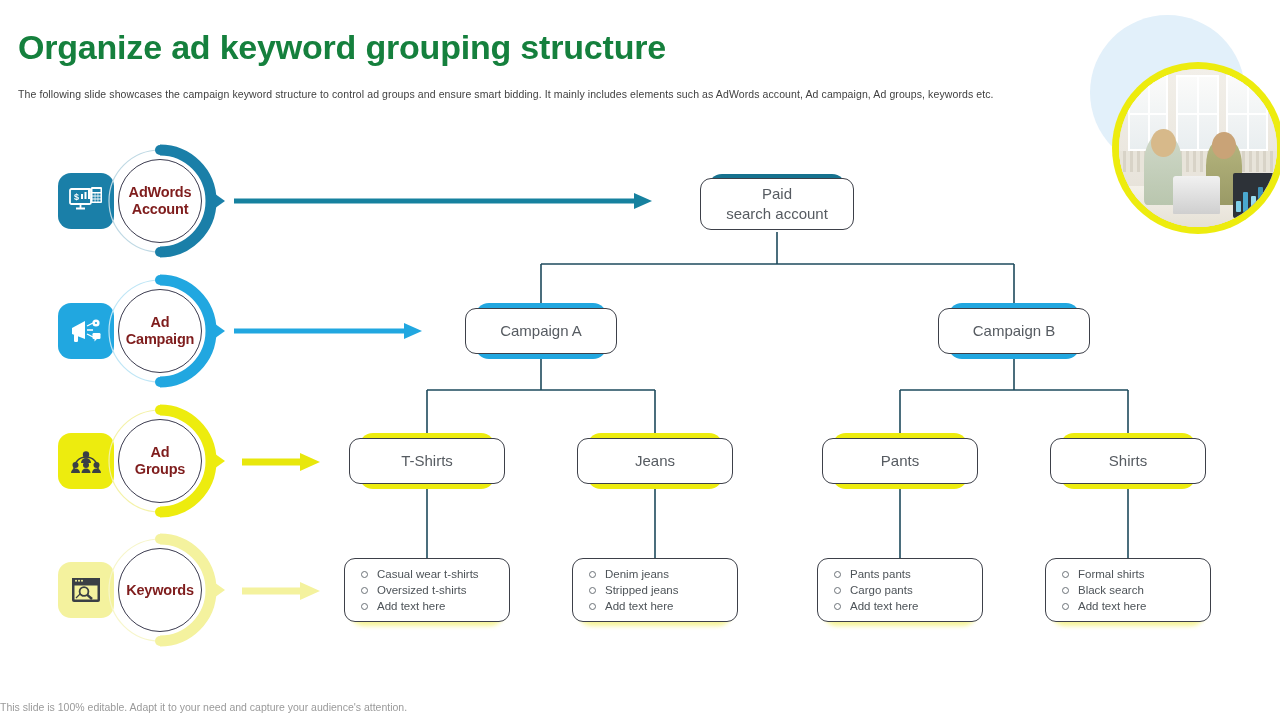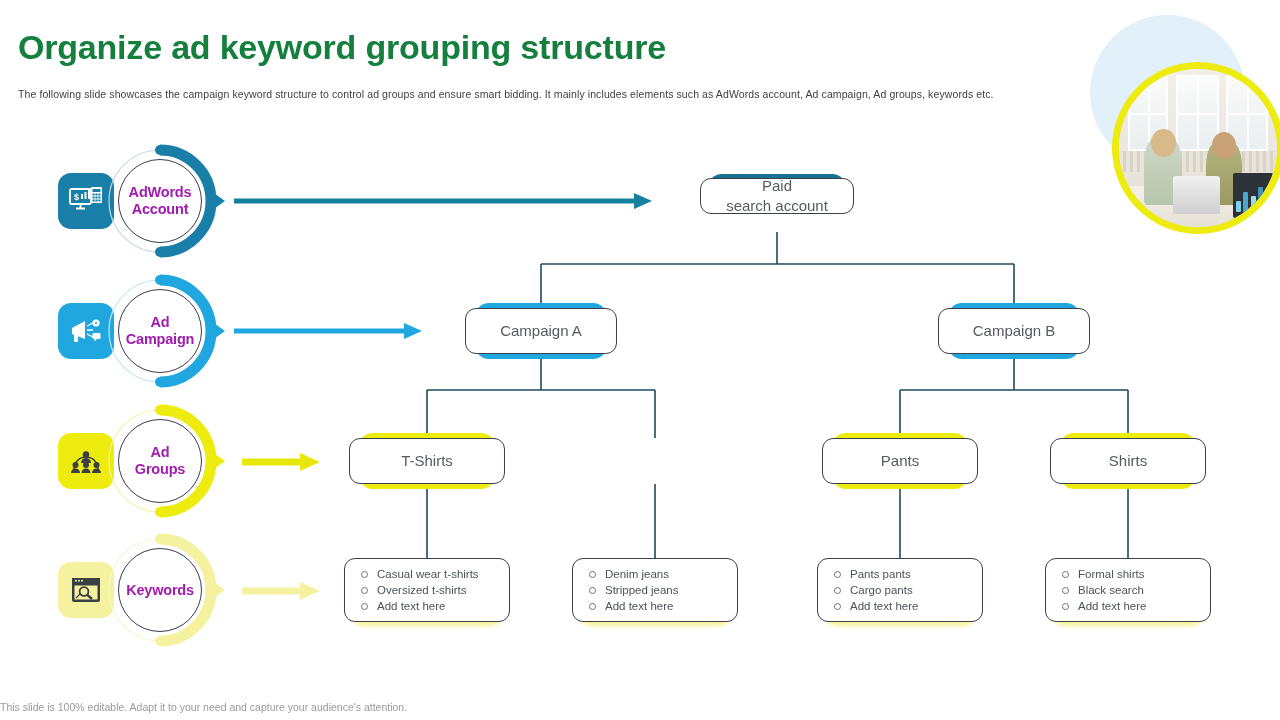--- a/index.html
+++ b/index.html
@@ -126,21 +126,21 @@
   }
   .ringwrap svg { position:absolute; left:0; top:0; }
   .ring-core {
     position: absolute; left: 18px; top: 18px;
     width: 84px; height: 84px; border-radius: 50%;
     background: #ffffff; border: 1px solid #3b3b4f;
     display: flex; align-items: center; justify-content: center;
     text-align: center;
   }
   .ring-label {
-    font-size: 14.5px; font-weight: 700; color: #a21caf;
+    font-size: 14.5px; font-weight: 700; color: #7f1d1d;
     line-height: 17px; letter-spacing: -0.2px;
   }
 
   .rail-arrow { position: absolute; top: 50px; }
   .rail-arrow svg { display:block; }
 
   
   .node {
     position: absolute;
     display: flex; align-items: center; justify-content: center;
@@ -154,21 +154,21 @@
     width: 100%; height: 100%;
     background: #ffffff; border: 1px solid #3d4049;
     border-radius: 11px;
     display: flex; align-items: center; justify-content: center;
   }
   .node .box span {
     font-size: 15px; color: #565b61; line-height: 20px;
   }
 
   
-  #node-paid   { left: 700px; top: 178px; width: 154px; height: 36px; }
+  #node-paid   { left: 700px; top: 178px; width: 154px; height: 52px; }
   #node-campA  { left: 465px; top: 308px; width: 152px; height: 46px; }
   #node-campB  { left: 938px; top: 308px; width: 152px; height: 46px; }
   #node-tshirts{ left: 349px; top: 438px; width: 156px; height: 46px; border-radius: 20px; }
   #node-jeans  { left: 577px; top: 438px; width: 156px; height: 46px; }
   #node-pants  { left: 822px; top: 438px; width: 156px; height: 46px; }
   #node-shirts { left: 1050px; top: 438px; width: 156px; height: 46px; }
 
   .kwbox {
     position: absolute; width: 166px; height: 64px;
   }
@@ -450,20 +450,26 @@
     </div>
   </div>
 
   <div class="node" id="node-tshirts">
     <div class="shadowpill" style="left:10px; right:10px; top:-5px; bottom:-5px; background:#edec0e;"></div>
     <div class="box">
       <span>T-Shirts</span>
     </div>
   </div>
 
+  <div class="node" id="node-jeans">
+    <div class="shadowpill" style="left:10px; right:10px; top:-5px; bottom:-5px; background:#edec0e;"></div>
+    <div class="box">
+      <span>Jeans</span>
+    </div>
+  </div>
 
   <div class="node" id="node-pants">
     <div class="shadowpill" style="left:10px; right:10px; top:-5px; bottom:-5px; background:#edec0e;"></div>
     <div class="box">
       <span>Pants</span>
     </div>
   </div>
 
   <div class="node" id="node-shirts">
     <div class="shadowpill" style="left:10px; right:10px; top:-5px; bottom:-5px; background:#edec0e;"></div>

